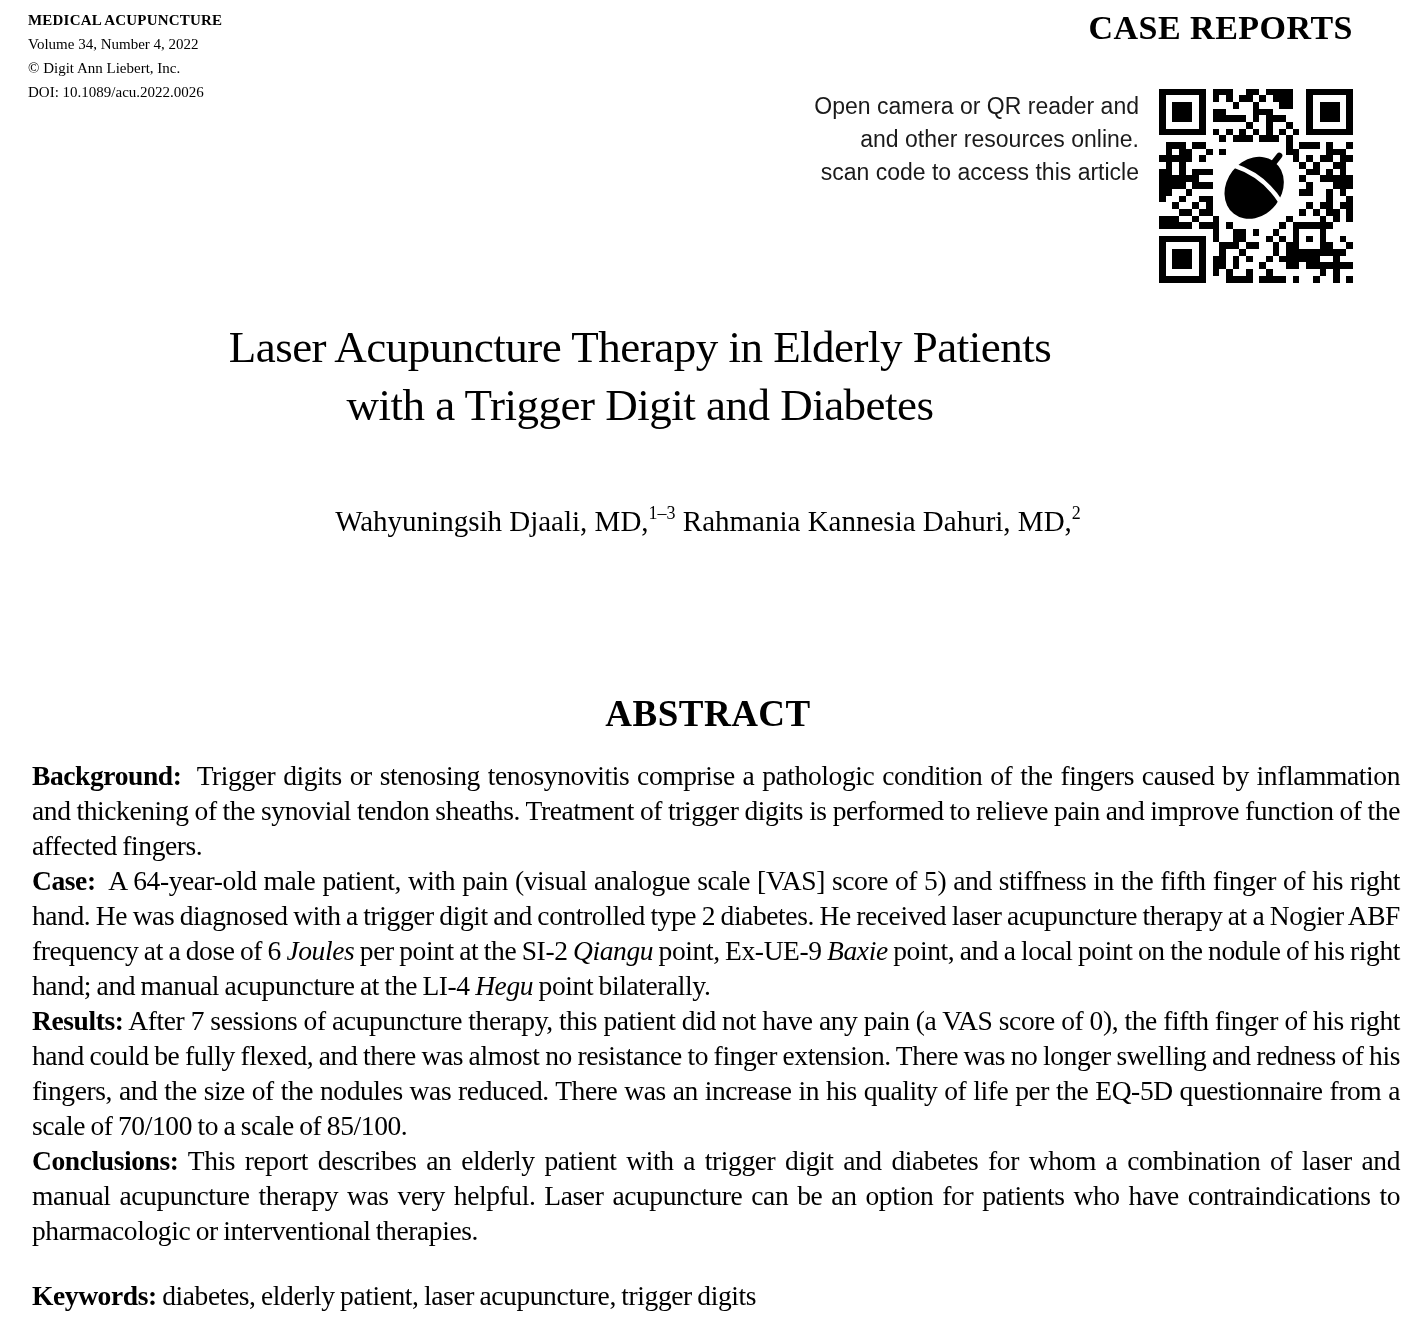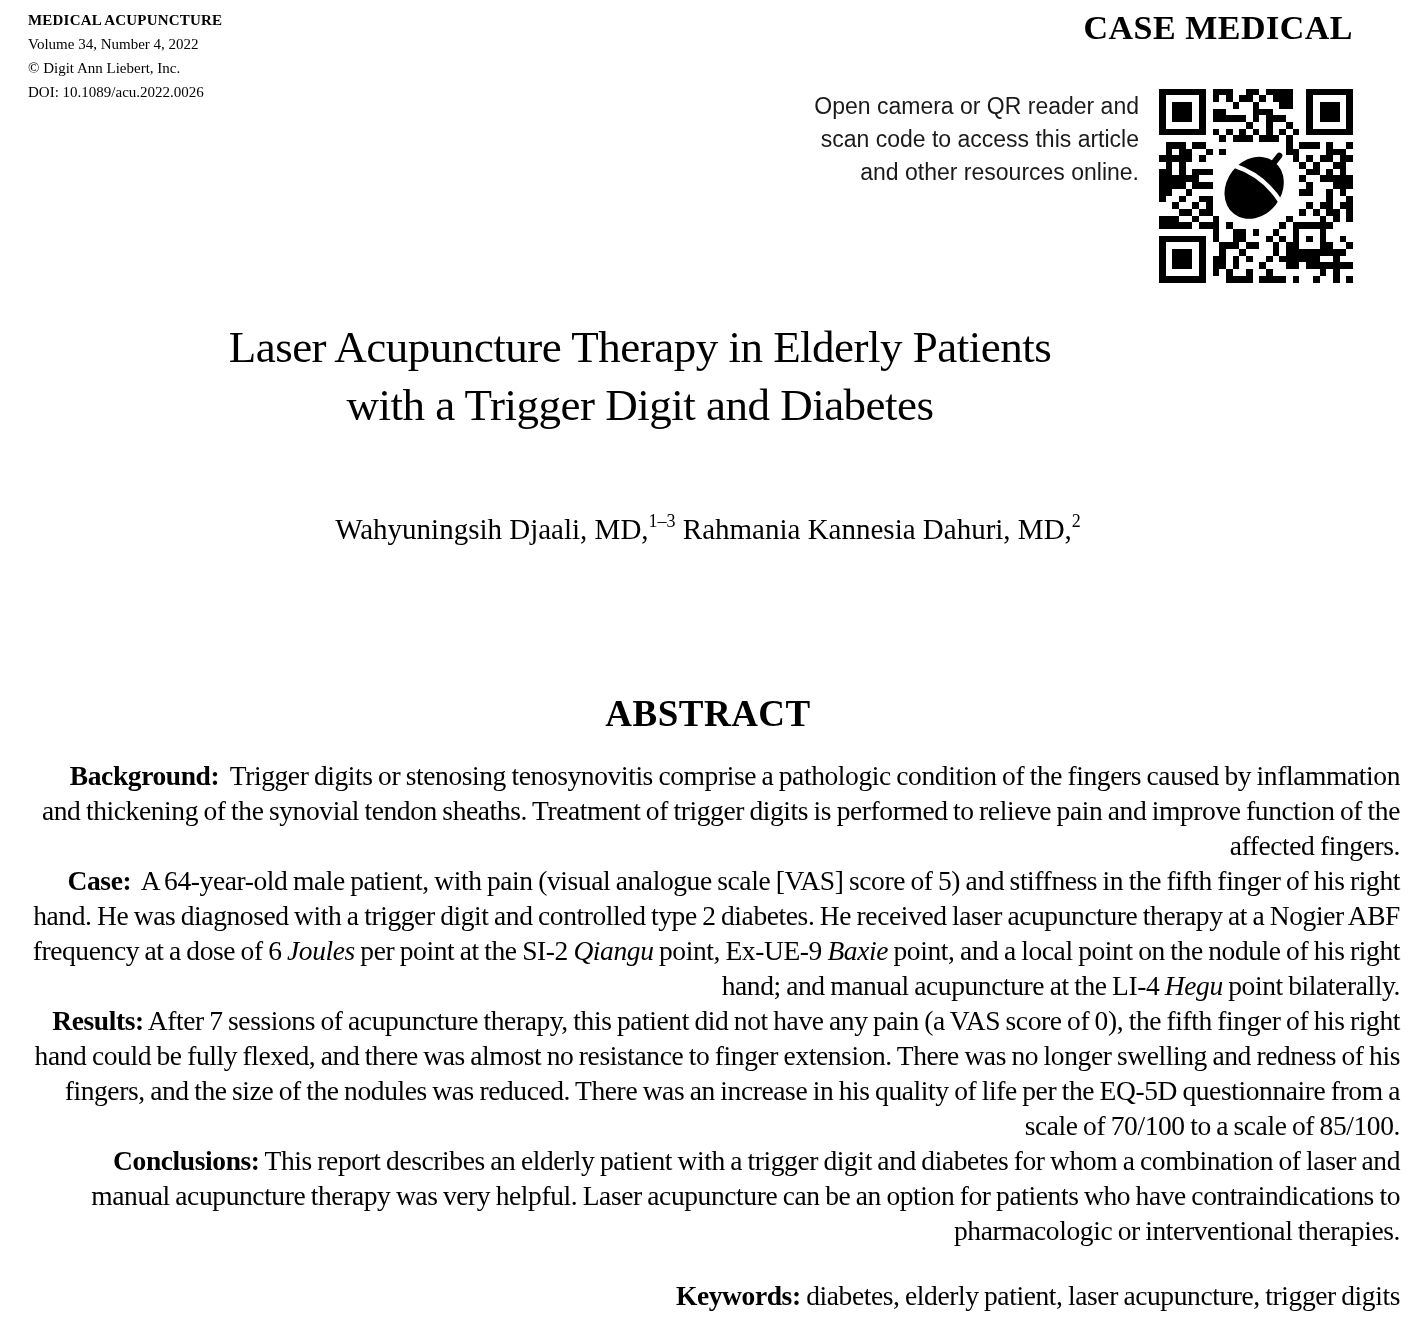--- a/index.html
+++ b/index.html
@@ -19,55 +19,55 @@
               font-size:23px;line-height:33px;color:#1a1a1a;position:relative;top:2px;}
   .qr-box{width:194px;height:195px;}
   .qr-box svg{display:block;width:194px;height:195px;}
 
   
   .title{position:absolute;top:318px;left:0;width:1280px;text-align:center;
          font-size:45px;line-height:58px;font-weight:normal;letter-spacing:-0.5px;margin:0;}
 
   
   .authors{position:absolute;top:502px;left:0;width:1416px;text-align:center;
-           font-size:29px;line-height:38px;margin-top:8px;}
+           font-size:29px;line-height:38px;}
   .authors sup{font-size:18px;position:relative;top:-1px;line-height:0;}
 
   
   .abstract-head{position:absolute;top:692px;left:0;width:1416px;text-align:center;
                  font-size:37px;font-weight:bold;letter-spacing:0.5px;margin:0;}
 
   
   .content{position:absolute;top:758px;left:32px;width:1368px;
            font-size:27.5px;line-height:35px;text-align:justify;
            letter-spacing:-0.4px;word-spacing:-1px;}
-  .content p{margin:0;text-align:right;}
+  .content p{margin:0;}
   .b{font-weight:bold;}
   .i{font-style:italic;}
   .keywords{margin-top:30px !important;text-align:left;}
 </style>
 </head>
 <body>
 
 <div>
 
   <div class="pub-info">
     <div class="pub-journal">MEDICAL ACUPUNCTURE</div>
     <div>Volume 34, Number 4, 2022</div>
     <div>© Digit Ann Liebert, Inc.</div>
     <div>DOI: 10.1089/acu.2022.0026</div>
   </div>
 
-  <div class="section-label">CASE MEDICAL</div>
+  <div class="section-label">CASE REPORTS</div>
 
   <div class="qr-row">
     <div class="qr-caption">
       <div>Open camera or QR reader and</div>
+      <div>and other resources online.</div>
       <div>scan code to access this article</div>
-      <div>and other resources online.</div>
     </div>
     <div class="qr-box">
       <svg id="qr-svg" xmlns="http://www.w3.org/2000/svg" viewBox="0 0 194.3 194.3">
           <path d="M0,0h6.7v6.7h-6.7zM6.7,0h6.7v6.7h-6.7zM13.4,0h6.7v6.7h-6.7zM20.1,0h6.7v6.7h-6.7zM26.8,0h6.7v6.7h-6.7zM33.5,0h6.7v6.7h-6.7zM40.2,0h6.7v6.7h-6.7zM53.6,0h6.7v6.7h-6.7zM60.300000000000004,0h6.7v6.7h-6.7zM67,0h6.7v6.7h-6.7zM87.10000000000001,0h6.7v6.7h-6.7zM93.8,0h6.7v6.7h-6.7zM107.2,0h6.7v6.7h-6.7zM113.9,0h6.7v6.7h-6.7zM120.60000000000001,0h6.7v6.7h-6.7zM127.3,0h6.7v6.7h-6.7zM147.4,0h6.7v6.7h-6.7zM154.1,0h6.7v6.7h-6.7zM160.8,0h6.7v6.7h-6.7zM167.5,0h6.7v6.7h-6.7zM174.20000000000002,0h6.7v6.7h-6.7zM180.9,0h6.7v6.7h-6.7zM187.6,0h6.7v6.7h-6.7zM0,6.7h6.7v6.7h-6.7zM40.2,6.7h6.7v6.7h-6.7zM53.6,6.7h6.7v6.7h-6.7zM67,6.7h6.7v6.7h-6.7zM80.4,6.7h6.7v6.7h-6.7zM87.10000000000001,6.7h6.7v6.7h-6.7zM100.5,6.7h6.7v6.7h-6.7zM113.9,6.7h6.7v6.7h-6.7zM120.60000000000001,6.7h6.7v6.7h-6.7zM127.3,6.7h6.7v6.7h-6.7zM147.4,6.7h6.7v6.7h-6.7zM187.6,6.7h6.7v6.7h-6.7zM0,13.4h6.7v6.7h-6.7zM13.4,13.4h6.7v6.7h-6.7zM20.1,13.4h6.7v6.7h-6.7zM26.8,13.4h6.7v6.7h-6.7zM40.2,13.4h6.7v6.7h-6.7zM73.7,13.4h6.7v6.7h-6.7zM93.8,13.4h6.7v6.7h-6.7zM120.60000000000001,13.4h6.7v6.7h-6.7zM127.3,13.4h6.7v6.7h-6.7zM147.4,13.4h6.7v6.7h-6.7zM160.8,13.4h6.7v6.7h-6.7zM167.5,13.4h6.7v6.7h-6.7zM174.20000000000002,13.4h6.7v6.7h-6.7zM187.6,13.4h6.7v6.7h-6.7zM0,20.1h6.7v6.7h-6.7zM13.4,20.1h6.7v6.7h-6.7zM20.1,20.1h6.7v6.7h-6.7zM26.8,20.1h6.7v6.7h-6.7zM40.2,20.1h6.7v6.7h-6.7zM53.6,20.1h6.7v6.7h-6.7zM60.300000000000004,20.1h6.7v6.7h-6.7zM93.8,20.1h6.7v6.7h-6.7zM100.5,20.1h6.7v6.7h-6.7zM107.2,20.1h6.7v6.7h-6.7zM147.4,20.1h6.7v6.7h-6.7zM160.8,20.1h6.7v6.7h-6.7zM167.5,20.1h6.7v6.7h-6.7zM174.20000000000002,20.1h6.7v6.7h-6.7zM187.6,20.1h6.7v6.7h-6.7zM0,26.8h6.7v6.7h-6.7zM13.4,26.8h6.7v6.7h-6.7zM20.1,26.8h6.7v6.7h-6.7zM26.8,26.8h6.7v6.7h-6.7zM40.2,26.8h6.7v6.7h-6.7zM53.6,26.8h6.7v6.7h-6.7zM60.300000000000004,26.8h6.7v6.7h-6.7zM67,26.8h6.7v6.7h-6.7zM73.7,26.8h6.7v6.7h-6.7zM80.4,26.8h6.7v6.7h-6.7zM93.8,26.8h6.7v6.7h-6.7zM107.2,26.8h6.7v6.7h-6.7zM113.9,26.8h6.7v6.7h-6.7zM120.60000000000001,26.8h6.7v6.7h-6.7zM147.4,26.8h6.7v6.7h-6.7zM160.8,26.8h6.7v6.7h-6.7zM167.5,26.8h6.7v6.7h-6.7zM174.20000000000002,26.8h6.7v6.7h-6.7zM187.6,26.8h6.7v6.7h-6.7zM0,33.5h6.7v6.7h-6.7zM40.2,33.5h6.7v6.7h-6.7zM87.10000000000001,33.5h6.7v6.7h-6.7zM107.2,33.5h6.7v6.7h-6.7zM127.3,33.5h6.7v6.7h-6.7zM147.4,33.5h6.7v6.7h-6.7zM187.6,33.5h6.7v6.7h-6.7zM0,40.2h6.7v6.7h-6.7zM6.7,40.2h6.7v6.7h-6.7zM13.4,40.2h6.7v6.7h-6.7zM20.1,40.2h6.7v6.7h-6.7zM26.8,40.2h6.7v6.7h-6.7zM33.5,40.2h6.7v6.7h-6.7zM40.2,40.2h6.7v6.7h-6.7zM53.6,40.2h6.7v6.7h-6.7zM67,40.2h6.7v6.7h-6.7zM80.4,40.2h6.7v6.7h-6.7zM93.8,40.2h6.7v6.7h-6.7zM107.2,40.2h6.7v6.7h-6.7zM120.60000000000001,40.2h6.7v6.7h-6.7zM134,40.2h6.7v6.7h-6.7zM147.4,40.2h6.7v6.7h-6.7zM154.1,40.2h6.7v6.7h-6.7zM160.8,40.2h6.7v6.7h-6.7zM167.5,40.2h6.7v6.7h-6.7zM174.20000000000002,40.2h6.7v6.7h-6.7zM180.9,40.2h6.7v6.7h-6.7zM187.6,40.2h6.7v6.7h-6.7zM60.300000000000004,46.9h6.7v6.7h-6.7zM73.7,46.9h6.7v6.7h-6.7zM80.4,46.9h6.7v6.7h-6.7zM87.10000000000001,46.9h6.7v6.7h-6.7zM100.5,46.9h6.7v6.7h-6.7zM107.2,46.9h6.7v6.7h-6.7zM113.9,46.9h6.7v6.7h-6.7zM127.3,46.9h6.7v6.7h-6.7zM6.7,53.6h6.7v6.7h-6.7zM13.4,53.6h6.7v6.7h-6.7zM20.1,53.6h6.7v6.7h-6.7zM33.5,53.6h6.7v6.7h-6.7zM40.2,53.6h6.7v6.7h-6.7zM127.3,53.6h6.7v6.7h-6.7zM140.70000000000002,53.6h6.7v6.7h-6.7zM147.4,53.6h6.7v6.7h-6.7zM154.1,53.6h6.7v6.7h-6.7zM167.5,53.6h6.7v6.7h-6.7zM187.6,53.6h6.7v6.7h-6.7zM6.7,60.300000000000004h6.7v6.7h-6.7zM20.1,60.300000000000004h6.7v6.7h-6.7zM26.8,60.300000000000004h6.7v6.7h-6.7zM46.9,60.300000000000004h6.7v6.7h-6.7zM60.300000000000004,60.300000000000004h6.7v6.7h-6.7zM127.3,60.300000000000004h6.7v6.7h-6.7zM134,60.300000000000004h6.7v6.7h-6.7zM167.5,60.300000000000004h6.7v6.7h-6.7zM174.20000000000002,60.300000000000004h6.7v6.7h-6.7zM180.9,60.300000000000004h6.7v6.7h-6.7zM0,67h6.7v6.7h-6.7zM6.7,67h6.7v6.7h-6.7zM13.4,67h6.7v6.7h-6.7zM20.1,67h6.7v6.7h-6.7zM26.8,67h6.7v6.7h-6.7zM40.2,67h6.7v6.7h-6.7zM134,67h6.7v6.7h-6.7zM147.4,67h6.7v6.7h-6.7zM160.8,67h6.7v6.7h-6.7zM167.5,67h6.7v6.7h-6.7zM180.9,67h6.7v6.7h-6.7zM187.6,67h6.7v6.7h-6.7zM6.7,73.7h6.7v6.7h-6.7zM20.1,73.7h6.7v6.7h-6.7zM140.70000000000002,73.7h6.7v6.7h-6.7zM154.1,73.7h6.7v6.7h-6.7zM174.20000000000002,73.7h6.7v6.7h-6.7zM180.9,73.7h6.7v6.7h-6.7zM0,80.4h6.7v6.7h-6.7zM6.7,80.4h6.7v6.7h-6.7zM20.1,80.4h6.7v6.7h-6.7zM33.5,80.4h6.7v6.7h-6.7zM40.2,80.4h6.7v6.7h-6.7zM46.9,80.4h6.7v6.7h-6.7zM147.4,80.4h6.7v6.7h-6.7zM154.1,80.4h6.7v6.7h-6.7zM167.5,80.4h6.7v6.7h-6.7zM180.9,80.4h6.7v6.7h-6.7zM0,87.10000000000001h6.7v6.7h-6.7zM6.7,87.10000000000001h6.7v6.7h-6.7zM13.4,87.10000000000001h6.7v6.7h-6.7zM20.1,87.10000000000001h6.7v6.7h-6.7zM26.8,87.10000000000001h6.7v6.7h-6.7zM33.5,87.10000000000001h6.7v6.7h-6.7zM140.70000000000002,87.10000000000001h6.7v6.7h-6.7zM160.8,87.10000000000001h6.7v6.7h-6.7zM167.5,87.10000000000001h6.7v6.7h-6.7zM174.20000000000002,87.10000000000001h6.7v6.7h-6.7zM180.9,87.10000000000001h6.7v6.7h-6.7zM187.6,87.10000000000001h6.7v6.7h-6.7zM0,93.8h6.7v6.7h-6.7zM6.7,93.8h6.7v6.7h-6.7zM13.4,93.8h6.7v6.7h-6.7zM20.1,93.8h6.7v6.7h-6.7zM33.5,93.8h6.7v6.7h-6.7zM40.2,93.8h6.7v6.7h-6.7zM46.9,93.8h6.7v6.7h-6.7zM147.4,93.8h6.7v6.7h-6.7zM174.20000000000002,93.8h6.7v6.7h-6.7zM180.9,93.8h6.7v6.7h-6.7zM187.6,93.8h6.7v6.7h-6.7zM0,100.5h6.7v6.7h-6.7zM6.7,100.5h6.7v6.7h-6.7zM26.8,100.5h6.7v6.7h-6.7zM140.70000000000002,100.5h6.7v6.7h-6.7zM147.4,100.5h6.7v6.7h-6.7zM167.5,100.5h6.7v6.7h-6.7zM180.9,100.5h6.7v6.7h-6.7zM0,107.2h6.7v6.7h-6.7zM20.1,107.2h6.7v6.7h-6.7zM40.2,107.2h6.7v6.7h-6.7zM46.9,107.2h6.7v6.7h-6.7zM167.5,107.2h6.7v6.7h-6.7zM187.6,107.2h6.7v6.7h-6.7zM13.4,113.9h6.7v6.7h-6.7zM33.5,113.9h6.7v6.7h-6.7zM46.9,113.9h6.7v6.7h-6.7zM147.4,113.9h6.7v6.7h-6.7zM160.8,113.9h6.7v6.7h-6.7zM167.5,113.9h6.7v6.7h-6.7zM180.9,113.9h6.7v6.7h-6.7zM187.6,113.9h6.7v6.7h-6.7zM20.1,120.60000000000001h6.7v6.7h-6.7zM26.8,120.60000000000001h6.7v6.7h-6.7zM40.2,120.60000000000001h6.7v6.7h-6.7zM46.9,120.60000000000001h6.7v6.7h-6.7zM140.70000000000002,120.60000000000001h6.7v6.7h-6.7zM154.1,120.60000000000001h6.7v6.7h-6.7zM167.5,120.60000000000001h6.7v6.7h-6.7zM174.20000000000002,120.60000000000001h6.7v6.7h-6.7zM187.6,120.60000000000001h6.7v6.7h-6.7zM0,127.3h6.7v6.7h-6.7zM6.7,127.3h6.7v6.7h-6.7zM13.4,127.3h6.7v6.7h-6.7zM33.5,127.3h6.7v6.7h-6.7zM53.6,127.3h6.7v6.7h-6.7zM127.3,127.3h6.7v6.7h-6.7zM160.8,127.3h6.7v6.7h-6.7zM174.20000000000002,127.3h6.7v6.7h-6.7zM187.6,127.3h6.7v6.7h-6.7zM0,134h6.7v6.7h-6.7zM6.7,134h6.7v6.7h-6.7zM13.4,134h6.7v6.7h-6.7zM20.1,134h6.7v6.7h-6.7zM26.8,134h6.7v6.7h-6.7zM40.2,134h6.7v6.7h-6.7zM46.9,134h6.7v6.7h-6.7zM53.6,134h6.7v6.7h-6.7zM67,134h6.7v6.7h-6.7zM120.60000000000001,134h6.7v6.7h-6.7zM134,134h6.7v6.7h-6.7zM140.70000000000002,134h6.7v6.7h-6.7zM147.4,134h6.7v6.7h-6.7zM154.1,134h6.7v6.7h-6.7zM160.8,134h6.7v6.7h-6.7zM167.5,134h6.7v6.7h-6.7zM53.6,140.70000000000002h6.7v6.7h-6.7zM73.7,140.70000000000002h6.7v6.7h-6.7zM80.4,140.70000000000002h6.7v6.7h-6.7zM93.8,140.70000000000002h6.7v6.7h-6.7zM113.9,140.70000000000002h6.7v6.7h-6.7zM134,140.70000000000002h6.7v6.7h-6.7zM160.8,140.70000000000002h6.7v6.7h-6.7zM0,147.4h6.7v6.7h-6.7zM6.7,147.4h6.7v6.7h-6.7zM13.4,147.4h6.7v6.7h-6.7zM20.1,147.4h6.7v6.7h-6.7zM26.8,147.4h6.7v6.7h-6.7zM33.5,147.4h6.7v6.7h-6.7zM40.2,147.4h6.7v6.7h-6.7zM53.6,147.4h6.7v6.7h-6.7zM73.7,147.4h6.7v6.7h-6.7zM80.4,147.4h6.7v6.7h-6.7zM107.2,147.4h6.7v6.7h-6.7zM120.60000000000001,147.4h6.7v6.7h-6.7zM134,147.4h6.7v6.7h-6.7zM147.4,147.4h6.7v6.7h-6.7zM160.8,147.4h6.7v6.7h-6.7zM180.9,147.4h6.7v6.7h-6.7zM0,154.1h6.7v6.7h-6.7zM40.2,154.1h6.7v6.7h-6.7zM60.300000000000004,154.1h6.7v6.7h-6.7zM67,154.1h6.7v6.7h-6.7zM73.7,154.1h6.7v6.7h-6.7zM87.10000000000001,154.1h6.7v6.7h-6.7zM93.8,154.1h6.7v6.7h-6.7zM113.9,154.1h6.7v6.7h-6.7zM127.3,154.1h6.7v6.7h-6.7zM134,154.1h6.7v6.7h-6.7zM160.8,154.1h6.7v6.7h-6.7zM167.5,154.1h6.7v6.7h-6.7zM187.6,154.1h6.7v6.7h-6.7zM0,160.8h6.7v6.7h-6.7zM13.4,160.8h6.7v6.7h-6.7zM20.1,160.8h6.7v6.7h-6.7zM26.8,160.8h6.7v6.7h-6.7zM40.2,160.8h6.7v6.7h-6.7zM60.300000000000004,160.8h6.7v6.7h-6.7zM80.4,160.8h6.7v6.7h-6.7zM113.9,160.8h6.7v6.7h-6.7zM127.3,160.8h6.7v6.7h-6.7zM134,160.8h6.7v6.7h-6.7zM140.70000000000002,160.8h6.7v6.7h-6.7zM147.4,160.8h6.7v6.7h-6.7zM154.1,160.8h6.7v6.7h-6.7zM160.8,160.8h6.7v6.7h-6.7zM167.5,160.8h6.7v6.7h-6.7zM174.20000000000002,160.8h6.7v6.7h-6.7zM180.9,160.8h6.7v6.7h-6.7zM0,167.5h6.7v6.7h-6.7zM13.4,167.5h6.7v6.7h-6.7zM20.1,167.5h6.7v6.7h-6.7zM26.8,167.5h6.7v6.7h-6.7zM40.2,167.5h6.7v6.7h-6.7zM53.6,167.5h6.7v6.7h-6.7zM60.300000000000004,167.5h6.7v6.7h-6.7zM73.7,167.5h6.7v6.7h-6.7zM87.10000000000001,167.5h6.7v6.7h-6.7zM107.2,167.5h6.7v6.7h-6.7zM120.60000000000001,167.5h6.7v6.7h-6.7zM127.3,167.5h6.7v6.7h-6.7zM134,167.5h6.7v6.7h-6.7zM140.70000000000002,167.5h6.7v6.7h-6.7zM147.4,167.5h6.7v6.7h-6.7zM154.1,167.5h6.7v6.7h-6.7zM174.20000000000002,167.5h6.7v6.7h-6.7zM0,174.20000000000002h6.7v6.7h-6.7zM13.4,174.20000000000002h6.7v6.7h-6.7zM20.1,174.20000000000002h6.7v6.7h-6.7zM26.8,174.20000000000002h6.7v6.7h-6.7zM40.2,174.20000000000002h6.7v6.7h-6.7zM53.6,174.20000000000002h6.7v6.7h-6.7zM60.300000000000004,174.20000000000002h6.7v6.7h-6.7zM73.7,174.20000000000002h6.7v6.7h-6.7zM100.5,174.20000000000002h6.7v6.7h-6.7zM127.3,174.20000000000002h6.7v6.7h-6.7zM134,174.20000000000002h6.7v6.7h-6.7zM147.4,174.20000000000002h6.7v6.7h-6.7zM154.1,174.20000000000002h6.7v6.7h-6.7zM160.8,174.20000000000002h6.7v6.7h-6.7zM167.5,174.20000000000002h6.7v6.7h-6.7zM174.20000000000002,174.20000000000002h6.7v6.7h-6.7zM180.9,174.20000000000002h6.7v6.7h-6.7zM187.6,174.20000000000002h6.7v6.7h-6.7zM0,180.9h6.7v6.7h-6.7zM40.2,180.9h6.7v6.7h-6.7zM53.6,180.9h6.7v6.7h-6.7zM67,180.9h6.7v6.7h-6.7zM87.10000000000001,180.9h6.7v6.7h-6.7zM107.2,180.9h6.7v6.7h-6.7zM160.8,180.9h6.7v6.7h-6.7zM174.20000000000002,180.9h6.7v6.7h-6.7zM0,187.6h6.7v6.7h-6.7zM6.7,187.6h6.7v6.7h-6.7zM13.4,187.6h6.7v6.7h-6.7zM20.1,187.6h6.7v6.7h-6.7zM26.8,187.6h6.7v6.7h-6.7zM33.5,187.6h6.7v6.7h-6.7zM40.2,187.6h6.7v6.7h-6.7zM67,187.6h6.7v6.7h-6.7zM73.7,187.6h6.7v6.7h-6.7zM80.4,187.6h6.7v6.7h-6.7zM87.10000000000001,187.6h6.7v6.7h-6.7zM100.5,187.6h6.7v6.7h-6.7zM107.2,187.6h6.7v6.7h-6.7zM113.9,187.6h6.7v6.7h-6.7zM120.60000000000001,187.6h6.7v6.7h-6.7zM134,187.6h6.7v6.7h-6.7zM154.1,187.6h6.7v6.7h-6.7zM174.20000000000002,187.6h6.7v6.7h-6.7zM187.6,187.6h6.7v6.7h-6.7z" fill="#000" shape-rendering="crispEdges"></path>
           <g transform="rotate(38 97.15 97.15)">
             <rect x="94.15" y="56.150000000000006" width="6" height="14" rx="3" fill="#000"></rect>
             <ellipse cx="97.15" cy="100.15" rx="27.5" ry="33" fill="#000"></ellipse>
             <path d="M67.15,95.15 Q97.15,84.15 127.15,95.15" stroke="#fff" stroke-width="4.5" fill="none"></path>
           </g>
         </svg>

